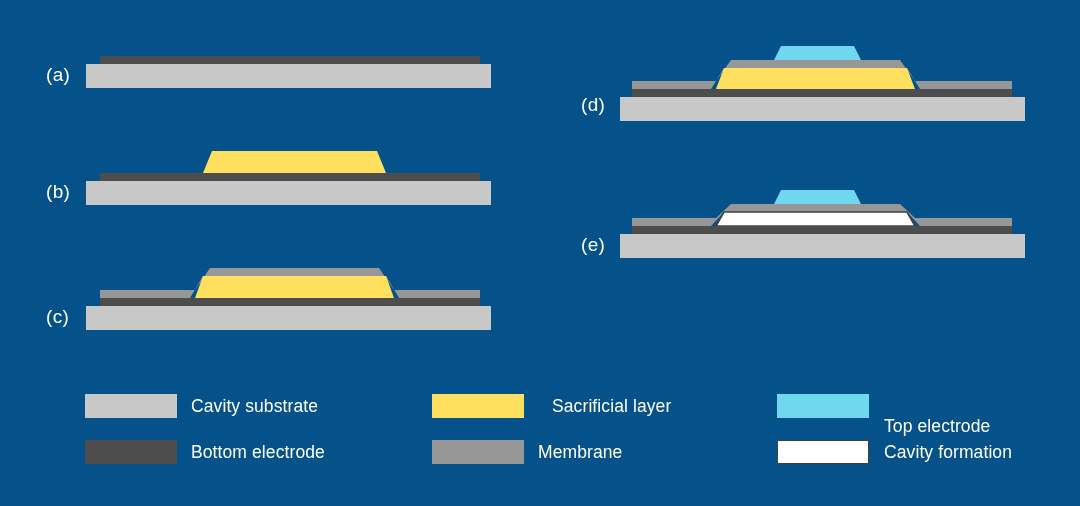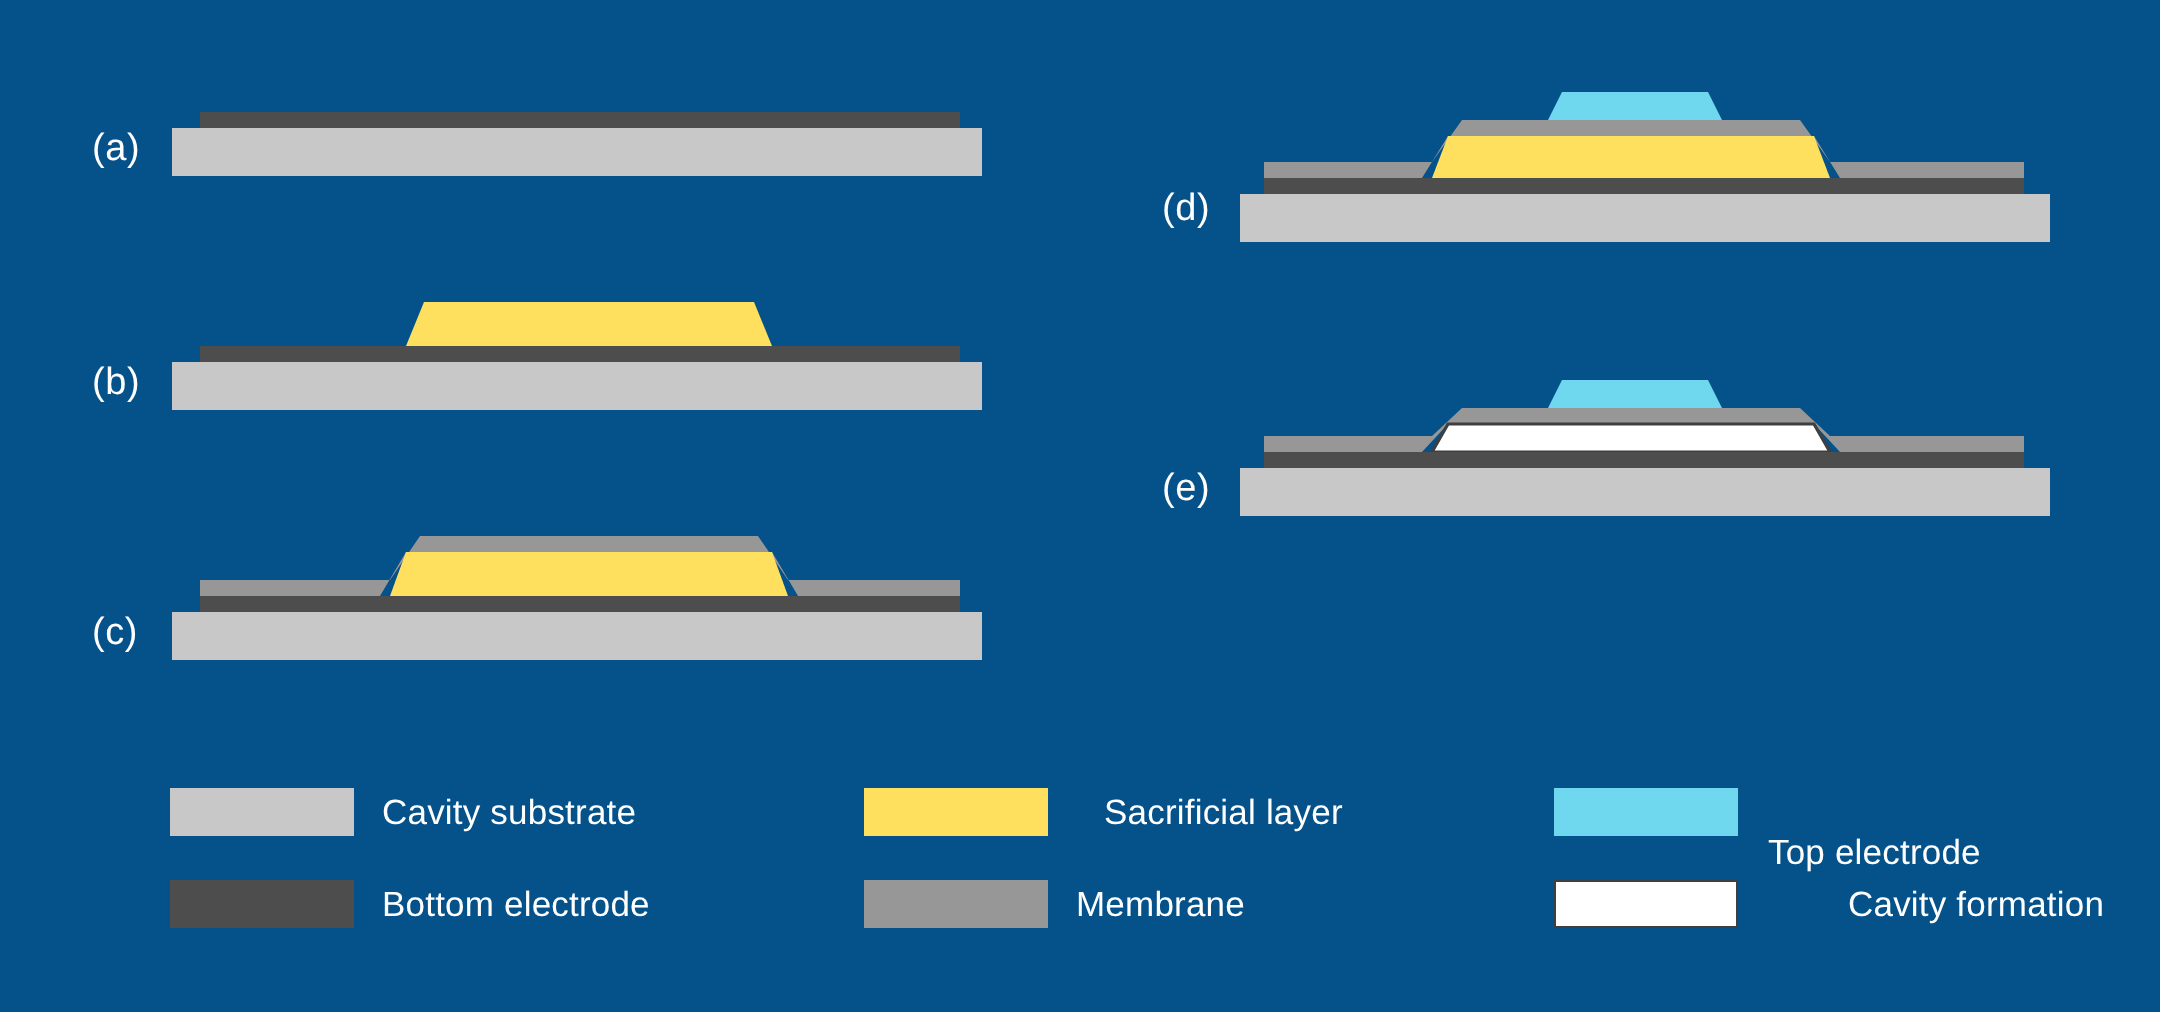--- a/index.html
+++ b/index.html
@@ -90,17 +90,17 @@
     <div class="legend-swatch" style="left:432px;top:394px;width:92px;height:24px;background:#ffe05e;"></div>
     <div class="legend-label" style="left:552px;top:396px;">Sacrificial layer</div>
 
     <div class="legend-swatch" style="left:432px;top:440px;width:92px;height:24px;background:#979797;"></div>
     <div class="legend-label" style="left:538px;top:442px;">Membrane</div>
 
     <div class="legend-swatch" style="left:777px;top:394px;width:92px;height:24px;background:#6fd8ee;"></div>
     <div class="legend-label" style="left:884px;top:396px;margin-top:20px;">Top electrode</div>
 
     <div class="legend-swatch" style="left:777px;top:440px;width:92px;height:24px;background:#ffffff;box-sizing:border-box;border:1.6px solid #3f3f3f;"></div>
-    <div class="legend-label" style="left:884px;top:442px;margin-left:40px;">Cavity formation</div>
+    <div class="legend-label" style="left:884px;top:442px;">Cavity formation</div>
 
   </div>
 
 </div>
 
 </body></html>

